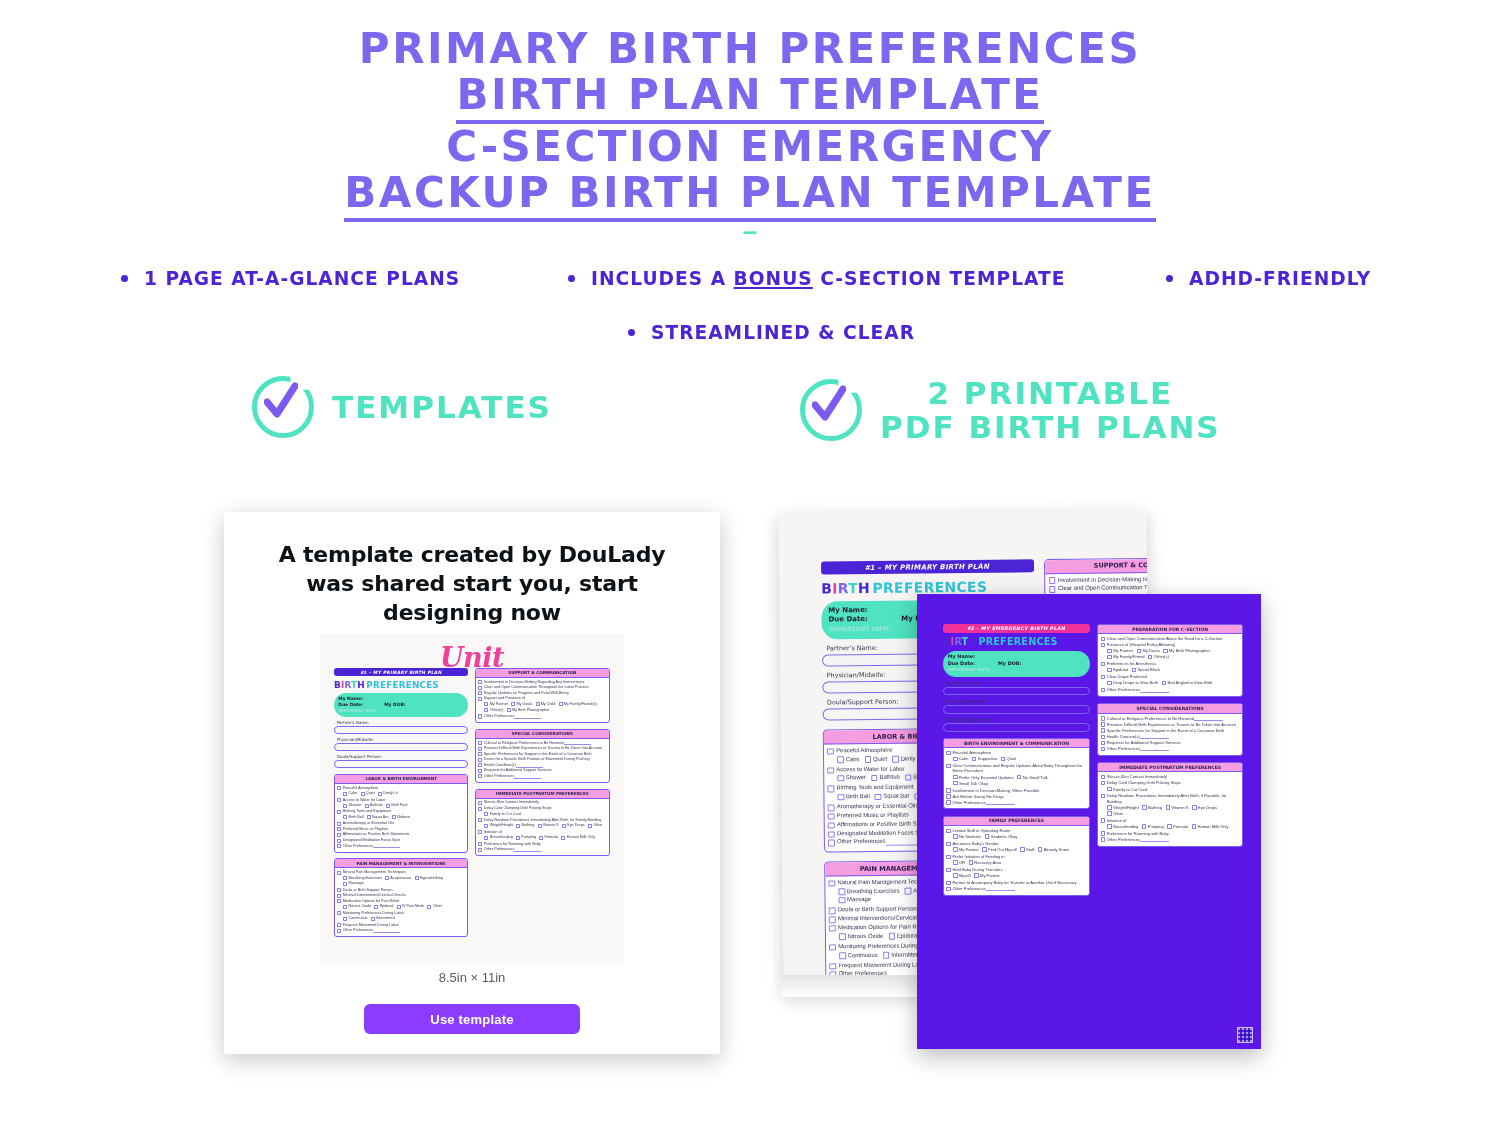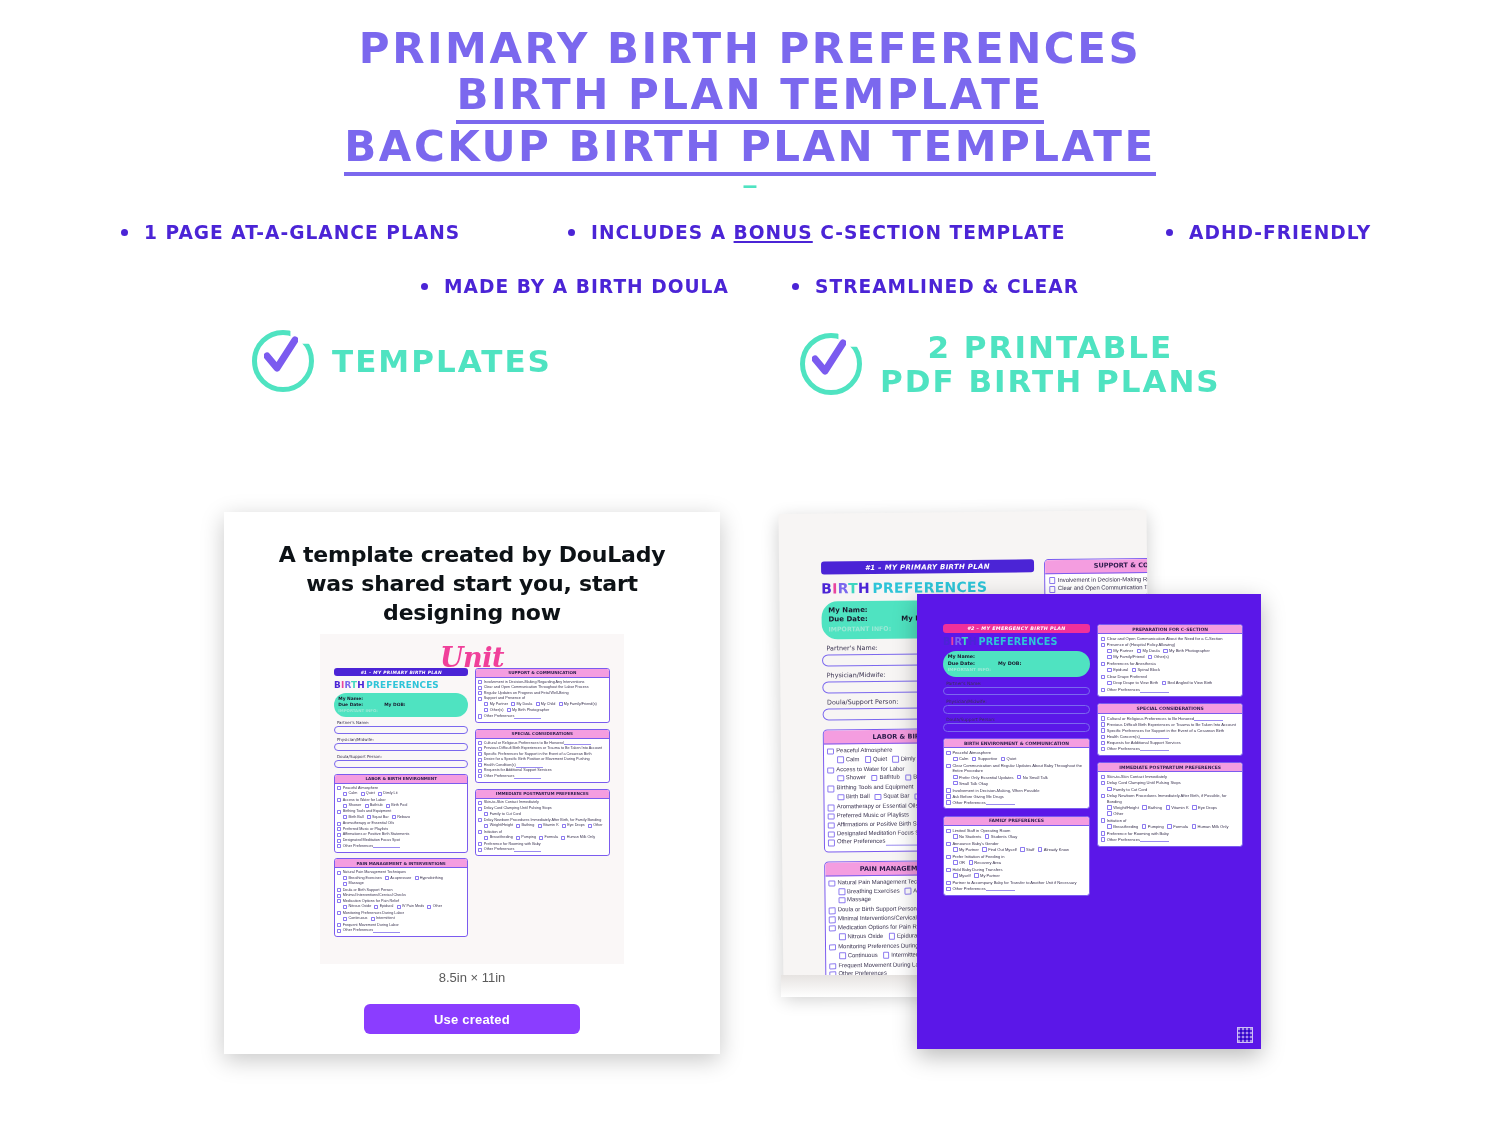--- a/index.html
+++ b/index.html
@@ -153,20 +153,21 @@
   .wmtxt { font-size: 5px; color: #8f6ef0; font-family: "Liberation Sans", sans-serif; }
 </style>
 </head>
 <body>
 
 <div class="page">
 
   <div class="header">
     <div class="hl">PRIMARY BIRTH PREFERENCES</div>
     <div><span class="hl under">BIRTH PLAN TEMPLATE</span></div>
+    <div class="hl">C-SECTION EMERGENCY</div>
     <div><span class="hl under">BACKUP BIRTH PLAN TEMPLATE</span></div>
     <div class="tealdash">–</div>
   </div>
 
   <div class="bullets">
     <div class="brow r1">
       <div class="bitem">
           <span class="dot"></span>
           <span class="btxt">1 PAGE AT-A-GLANCE PLANS</span>
         </div>
@@ -177,24 +178,20 @@
         </div>
       <span class="sp-b"></span>
       <div class="bitem">
           <span class="dot"></span>
           <span class="btxt">ADHD-FRIENDLY</span>
         </div>
     </div>
     <div style="height:30px"></div>
     <div class="brow r2">
       <span class="sp-d"></span>
-      <div class="bitem">
-          <span class="dot"></span>
-          <span class="btxt">MADE BY A BIRTH DOULA</span>
-        </div>
       <span class="sp-e"></span>
       <div class="bitem">
           <span class="dot"></span>
           <span class="btxt">STREAMLINED &amp; CLEAR</span>
         </div>
     </div>
   </div>
 
   <div class="checkrow">
     <div class="checkgroup cg1">
@@ -941,21 +938,21 @@
                       <span style="font-size:3.74px;line-height:4.80px;color:#3a3350;flex:1 1 auto;">Other Preferences<span class="ln" style="display:inline-block;width:26.88px;vertical-align:bottom;"></span></span>
                     </div>
                   </div>
                 </div>
               </div>
             </div>
           </div>
         </div>
     </div>
     <div class="canva-dims">8.5in × 11in</div>
-    <div class="use-btn">Use created</div>
+    <div class="use-btn">Use template</div>
   </div>
 
   <div class="pdf-purple">
     <div id="purpledoc" style="position:absolute;left:26px;top:30px;width:300px;">
         <div style="display:flex;gap:7.3500000000000005px;align-items:flex-start;">
           <div style="width:147px;">
             <div style="position:relative;width:147px;">
               <div class="plan-badge" style="background:#f0309b;font-size:4.83px;padding:1.8900000000000001px 3.1500000000000004px;">#2 – MY EMERGENCY BIRTH PLAN</div>
               <div class="bp-title" style="font-size:9.66px;margin-top:3.57px;letter-spacing:0.21000000000000002px;"><span class="b">B</span><span class="i">I</span><span class="r">R</span><span class="t">T</span><span class="b">H</span><span class="rest" style="margin-left:1.6800000000000002px;">PREFERENCES</span></div>
               <div class="info-box" style="margin-top:3.7800000000000002px;padding:3.3600000000000003px 4.7250000000000005px 3.7800000000000002px;font-size:4.83px;line-height:6.300000000000001px;">

